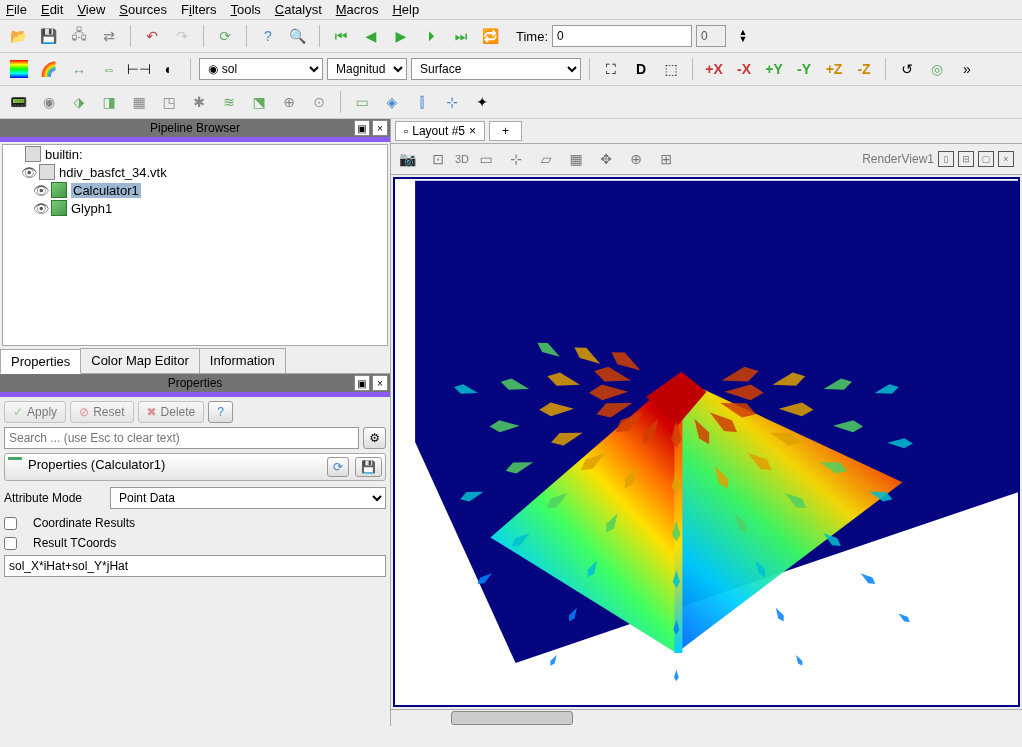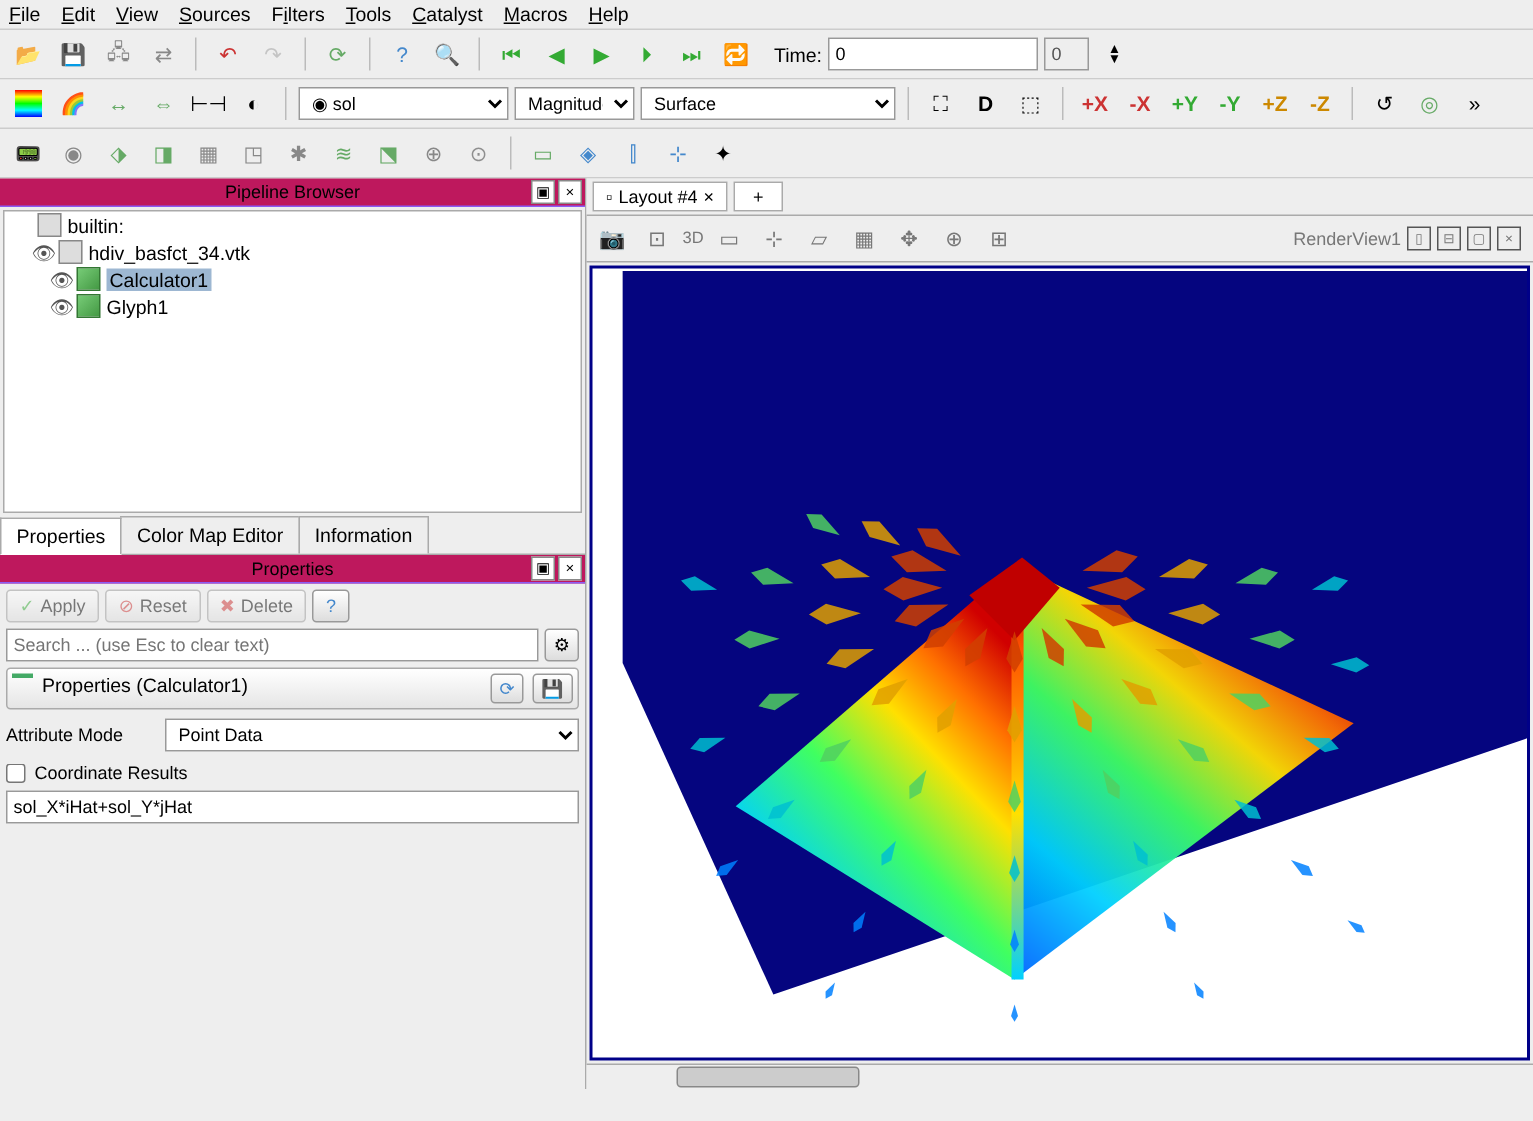--- a/index.html
+++ b/index.html
@@ -7,21 +7,21 @@
 .menubar span{cursor:pointer}
 .menubar span u{text-decoration:underline}
 .toolbar{background:#eee;border-bottom:1px solid #ccc;padding:2px 6px;display:flex;align-items:center;gap:4px;flex-wrap:wrap;min-height:28px}
 .tbtn{width:24px;height:24px;display:flex;align-items:center;justify-content:center;border:1px solid transparent;border-radius:3px;cursor:pointer;font-size:14px}
 .tbtn.dis{opacity:.4;cursor:default}
 .sep{width:1px;height:22px;background:#bbb;margin:0 4px}
 select,input[type=text]{border:1px solid #999;background:#fff;padding:2px 4px;font-size:12px;height:22px;box-sizing:border-box}
 .main{display:flex;height:calc(100% - 140px)}
 .left{width:390px;display:flex;flex-direction:column;border-right:1px solid #aaa}
 .right{flex:1;display:flex;flex-direction:column;min-width:0}
-.panel-title{background:#be185d;border-bottom:1px solid #8b5cf6;padding:2px;text-align:center;font-size:12px;position:relative}
+.panel-title{background:#737373;border-bottom:5px solid #8b5cf6;padding:2px;text-align:center;font-size:12px;position:relative}
 .panel-title .pbtns{position:absolute;right:2px;top:1px;display:flex;gap:2px}
 .pbtns span{width:14px;height:14px;border:1px solid #888;font-size:10px;display:flex;align-items:center;justify-content:center;background:#fff;cursor:pointer}
 .tree{flex:0 0 200px;background:#fff;border:1px solid #aaa;margin:2px;overflow:auto;font-size:13px}
 .tree-row{display:flex;align-items:center;padding:1px 4px;gap:4px}
 .tree-row .eye{width:14px;text-align:center;color:#555}
 .tree-row.selected .lbl{background:#9db7d2;padding:0 2px}
 .tree-row .cube{width:14px;height:14px;background:linear-gradient(135deg,#7c7 0%,#494 100%);border:1px solid #373}
 .tree-row .file{width:14px;height:14px;background:#ddd;border:1px solid #888}
 .tabs{display:flex;border-bottom:1px solid #aaa;background:#eee}
 .tab{padding:4px 10px;border:1px solid #aaa;border-bottom:none;background:#eee;margin-right:-1px;cursor:pointer;font-size:13px}
@@ -30,21 +30,21 @@
 .btnrow{display:flex;gap:4px}
 .btn{border:1px solid #999;background:linear-gradient(#fff,#ddd);padding:3px 8px;border-radius:3px;cursor:pointer;font-size:12px;display:flex;align-items:center;gap:4px}
 .btn.dis{opacity:.5}
 .search-row{display:flex;gap:4px}
 .search-row input{flex:1}
 .section-hdr{display:flex;gap:6px;border:1px solid #aaa;background:linear-gradient(#fff,#e5e5e5);padding:3px;border-radius:3px}
 .section-hdr .bar{width:14px;height:3px;background:#4a6}
 .field-row{display:flex;align-items:center;gap:6px;padding:2px 0}
 .field-row label{min-width:100px;font-size:12px}
 .field-row input,.field-row select{flex:1}
-.chk{display:flex;align-items:center;gap:6px;font-size:12px;padding:1px 0}
+.chk{display:flex;align-items:center;gap:16px;font-size:12px;padding:1px 0}
 .chk input{margin:0}
 .calc-btns{display:flex;gap:2px}
 .calc-btns .btn{flex:1;justify-content:center;padding:3px 0}
 .layout-tabs{display:flex;align-items:center;background:#eee;border-bottom:1px solid #aaa;padding:2px 4px;gap:4px}
 .layout-tab{border:1px solid #aaa;background:#fff;padding:2px 8px;font-size:12px;display:flex;align-items:center;gap:4px}
 .mini-toolbar{display:flex;gap:4px;padding:2px 4px;align-items:center;border-bottom:1px solid #aaa;font-size:10px;color:#777}
 .render-title{margin-left:auto;font-size:12px;padding:0 4px;display:flex;align-items:center;gap:4px}
 .render-title .sq{width:14px;height:14px;border:1px solid #555;font-size:9px;display:flex;align-items:center;justify-content:center;cursor:pointer}
 .viewport{flex:1;border:2px solid #008;background:#fff;margin:2px;position:relative;overflow:hidden}
 .scrollbar-h{height:16px;border-top:1px solid #aaa;background:#eee;display:flex;align-items:center}
@@ -96,21 +96,21 @@
 <div class="toolbar">
   <div class="tbtn">
       <div class="icon-colorbar"></div>
     </div>
   <div class="tbtn" style="color:#6a6">🌈</div>
   <div class="tbtn" style="color:#6a6">↔</div>
   <div class="tbtn" style="color:#6a6">⇔</div>
   <div class="tbtn">⊢⊣</div>
   <div class="tbtn">◐</div>
   <div class="sep"></div>
-  <select style="width:140px"><option>◉ sol</option></select>
+  <select style="width:124px"><option>◉ sol</option></select>
   <select style="width:80px"><option>Magnitude</option></select>
   <select style="width:170px"><option>Surface</option></select>
   <div class="sep"></div>
   <div class="tbtn">⛶</div>
   <div class="tbtn" style="font-weight:bold">D</div>
   <div class="tbtn">⬚</div>
   <div class="sep"></div>
   <div class="tbtn icon-axis">+X</div>
   <div class="tbtn icon-axis">-X</div>
   <div class="tbtn" style="color:#3a3;font-weight:bold">+Y</div>
@@ -219,27 +219,31 @@
         <div class="btn" style="padding:2px 5px;color:#48c">💾</div>
       </div>
       <div class="field-row">
         <label>Attribute Mode</label>
         <select><option>Point Data</option></select>
       </div>
       <div class="chk">
           <input type="checkbox" style="">
           <span>Coordinate Results</span>
         </div>
+      <div class="chk">
+          <input type="checkbox" style="">
+          <span>Result TCoords</span>
+        </div>
       <input type="text" style="width: 100%;" value="sol_X*iHat+sol_Y*jHat">
     </div>
   </div>
 
   <div class="right">
     <div class="layout-tabs">
-      <div class="layout-tab">▫ <span>Layout #4</span> ×</div>
+      <div class="layout-tab">▫ <span>Layout #5</span> ×</div>
       <div class="layout-tab" style="padding:2px 12px">+</div>
     </div>
     <div class="mini-toolbar">
       <span class="tbtn">📷</span>
       <span class="tbtn">⊡</span>
       <span style="font-size:11px">3D</span>
       <span class="tbtn">▭</span>
       <span class="tbtn">⊹</span>
       <span class="tbtn">▱</span>
       <span class="tbtn">▦</span>

